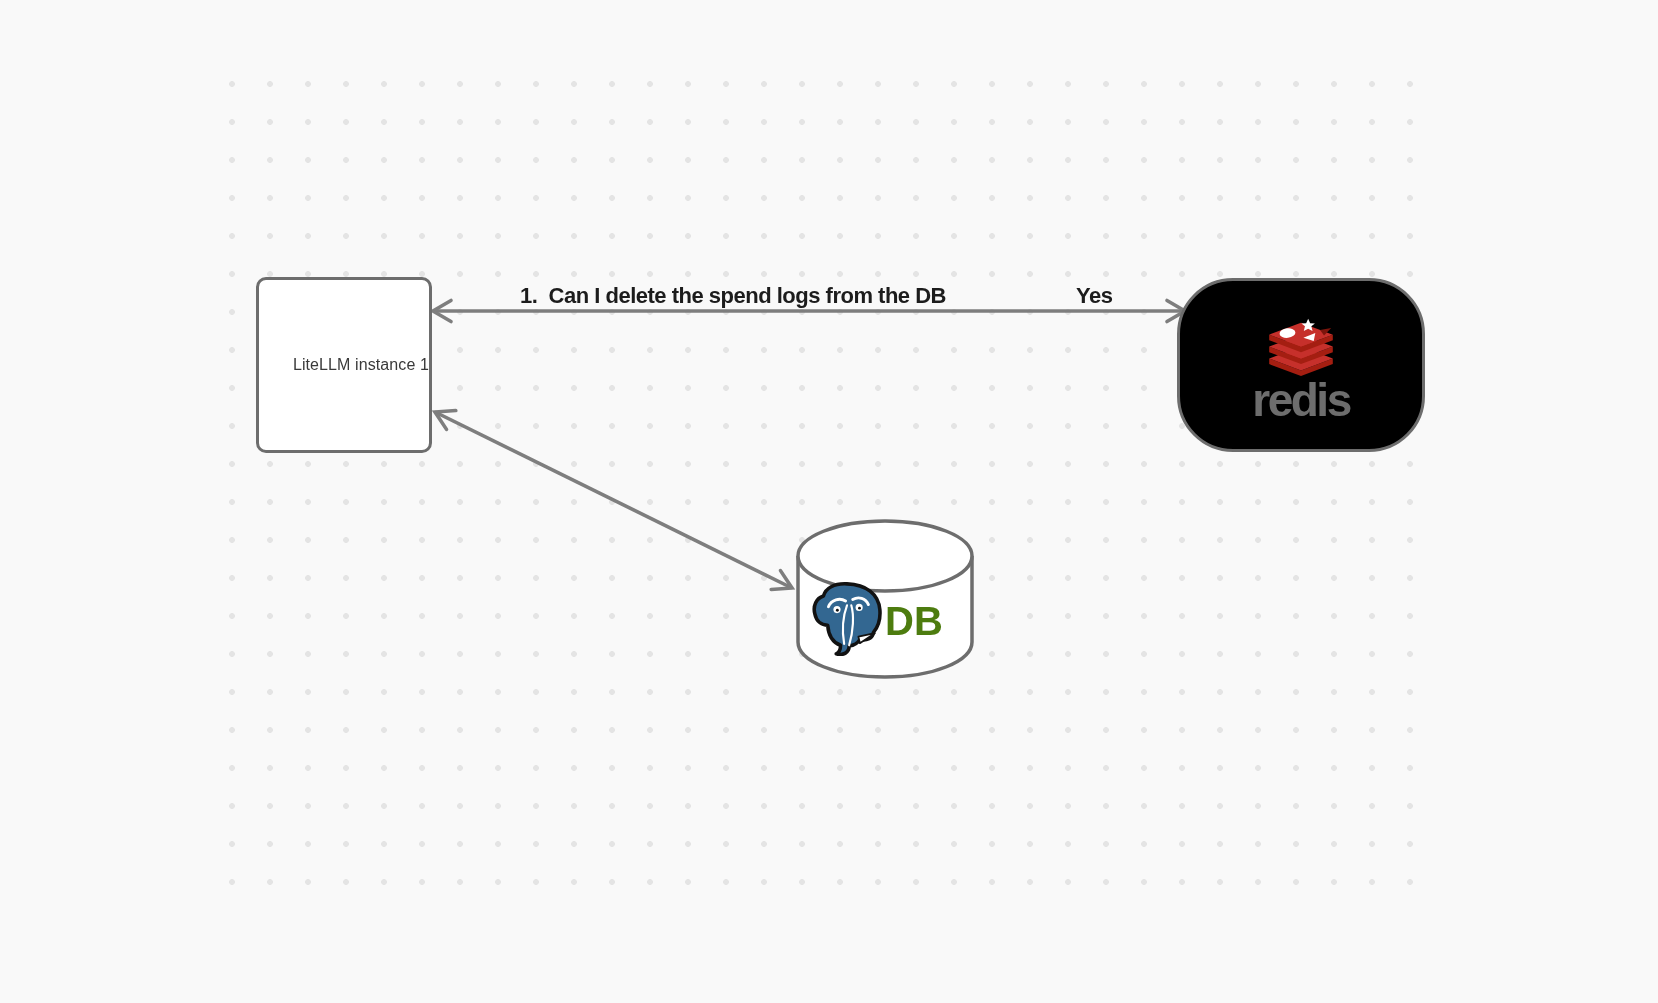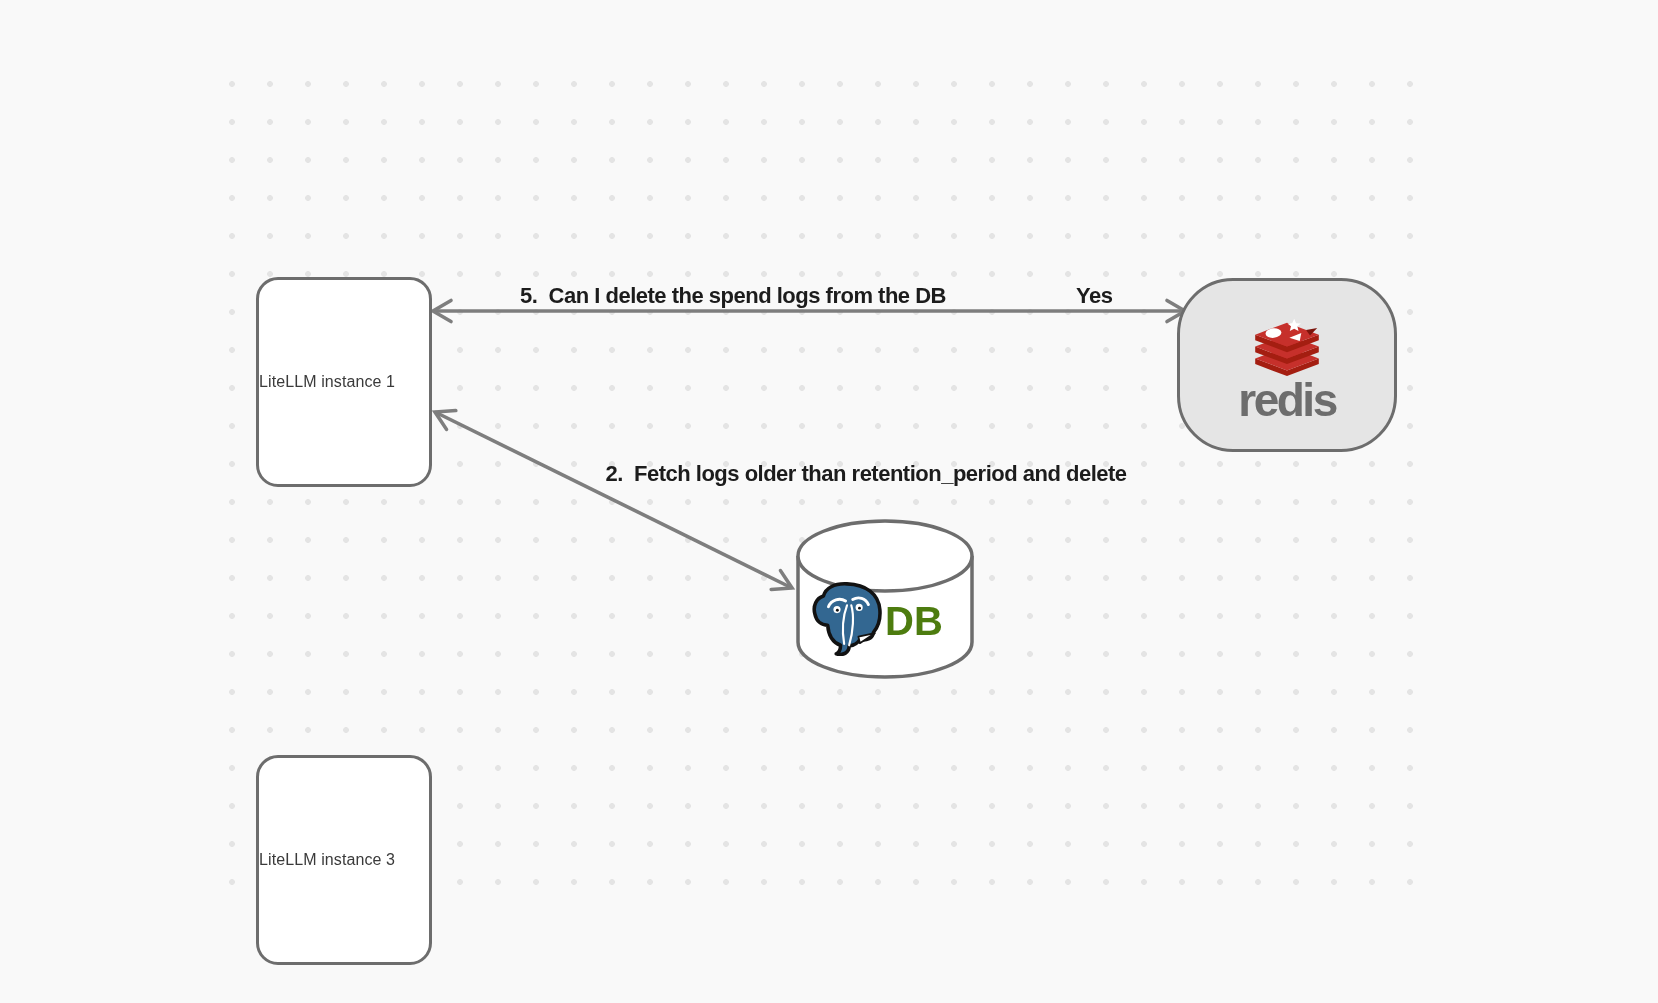--- a/index.html
+++ b/index.html
@@ -15,36 +15,36 @@
   }
   .dots{
     position:absolute;left:213px;top:65px;width:1216px;height:836px;
     background-image:radial-gradient(circle,#e4e4e4 2.6px,rgba(228,228,228,0) 3.2px);
     background-size:38px 38px;
     background-position:0 0;
   }
   .arrows{position:absolute;left:0;top:0;}
   .node-box{
     position:absolute;
-    width:176px;height:210px;
+    width:176px;height:176px;
     background:#ffffff;
     border:3.5px solid #6d6d6d;
-    border-radius:22px;
-    display:flex;align-items:center;justify-content:flex-start;
+    border-radius:10px;
+    display:flex;align-items:center;justify-content:flex-end;
     box-sizing:border-box;
   }
   .node-box .label{
     font-size:16px;color:#3a3a3a;letter-spacing:.1px;
   }
   #box-1{left:256px;top:277px;}
   #box-2{left:256px;top:517px;}
   #box-3{left:256px;top:755px;}
   .redis-node{
-    position:absolute;left:1177px;top:278px;width:220px;height:174px;
-    background:#e5e5e5;border:3.5px solid #6d6d6d;border-radius:56px;
+    position:absolute;left:1177px;top:278px;width:248px;height:174px;
+    background:#000000;border:3.5px solid #6d6d6d;border-radius:56px;
     box-sizing:border-box;
     display:flex;flex-direction:column;align-items:center;
     padding-top:33px;
   }
   .redis-word{
     font-size:46px;font-weight:bold;color:#6d6d6d;
     letter-spacing:-2.5px;line-height:.8;margin-top:6px;
   }
   .cyl{position:absolute;left:790px;top:511px;}
   .elephant{position:absolute;left:811px;top:581px;}
@@ -77,23 +77,20 @@
     <g>
       <line x1="433" y1="311" x2="1185" y2="311" stroke="#7e7e7e" stroke-width="3.6" marker-start="url(#chev)" marker-end="url(#chev)"></line>
     </g>
     <g>
       <line x1="435" y1="412" x2="792" y2="588" stroke="#7e7e7e" stroke-width="3.6" marker-start="url(#chev)" marker-end="url(#chev)"></line>
     </g>
   </svg>
 
   <div class="node-box" id="box-1">
     <span class="label">LiteLLM instance 1</span>
-  </div>
-  <div class="node-box" id="box-3">
-    <span class="label">LiteLLM instance 3</span>
   </div>
 
   <div class="redis-node">
     <svg width="84" height="62" viewBox="0 0 100 78">
 
       <g>
         <polygon points="10,56 50,71 90,56 90,63 50,78 10,63" fill="#a41e11"></polygon>
         <polygon points="10,56 50,41 90,56 50,71" fill="#c6302b"></polygon>
       </g>
 
@@ -137,17 +134,16 @@
     <path d="M 50 34 C 44 50, 43 70, 46 88" fill="none" stroke="#ffffff" stroke-width="3" stroke-linecap="round"></path>
     <path d="M 56 34 C 60 48, 59 70, 53 90" fill="none" stroke="#ffffff" stroke-width="3" stroke-linecap="round"></path>
     <circle cx="36" cy="40" r="5" fill="#ffffff"></circle>
     <circle cx="36.5" cy="41" r="2" fill="#121212"></circle>
     <circle cx="67" cy="37" r="5" fill="#ffffff"></circle>
     <circle cx="67.5" cy="38" r="2" fill="#121212"></circle>
   </svg>
 
   <div class="db-label">DB</div>
 
-  <div class="edge-label" id="edge1-label">5.  Can I delete the spend logs from the DB</div>
+  <div class="edge-label" id="edge1-label">1.  Can I delete the spend logs from the DB</div>
   <div class="edge-label" id="edge1-response">Yes</div>
-  <div class="edge-label" id="edge2-label">2.  Fetch logs older than retention_period and delete</div>
 
 </div>
 
 </body></html>

